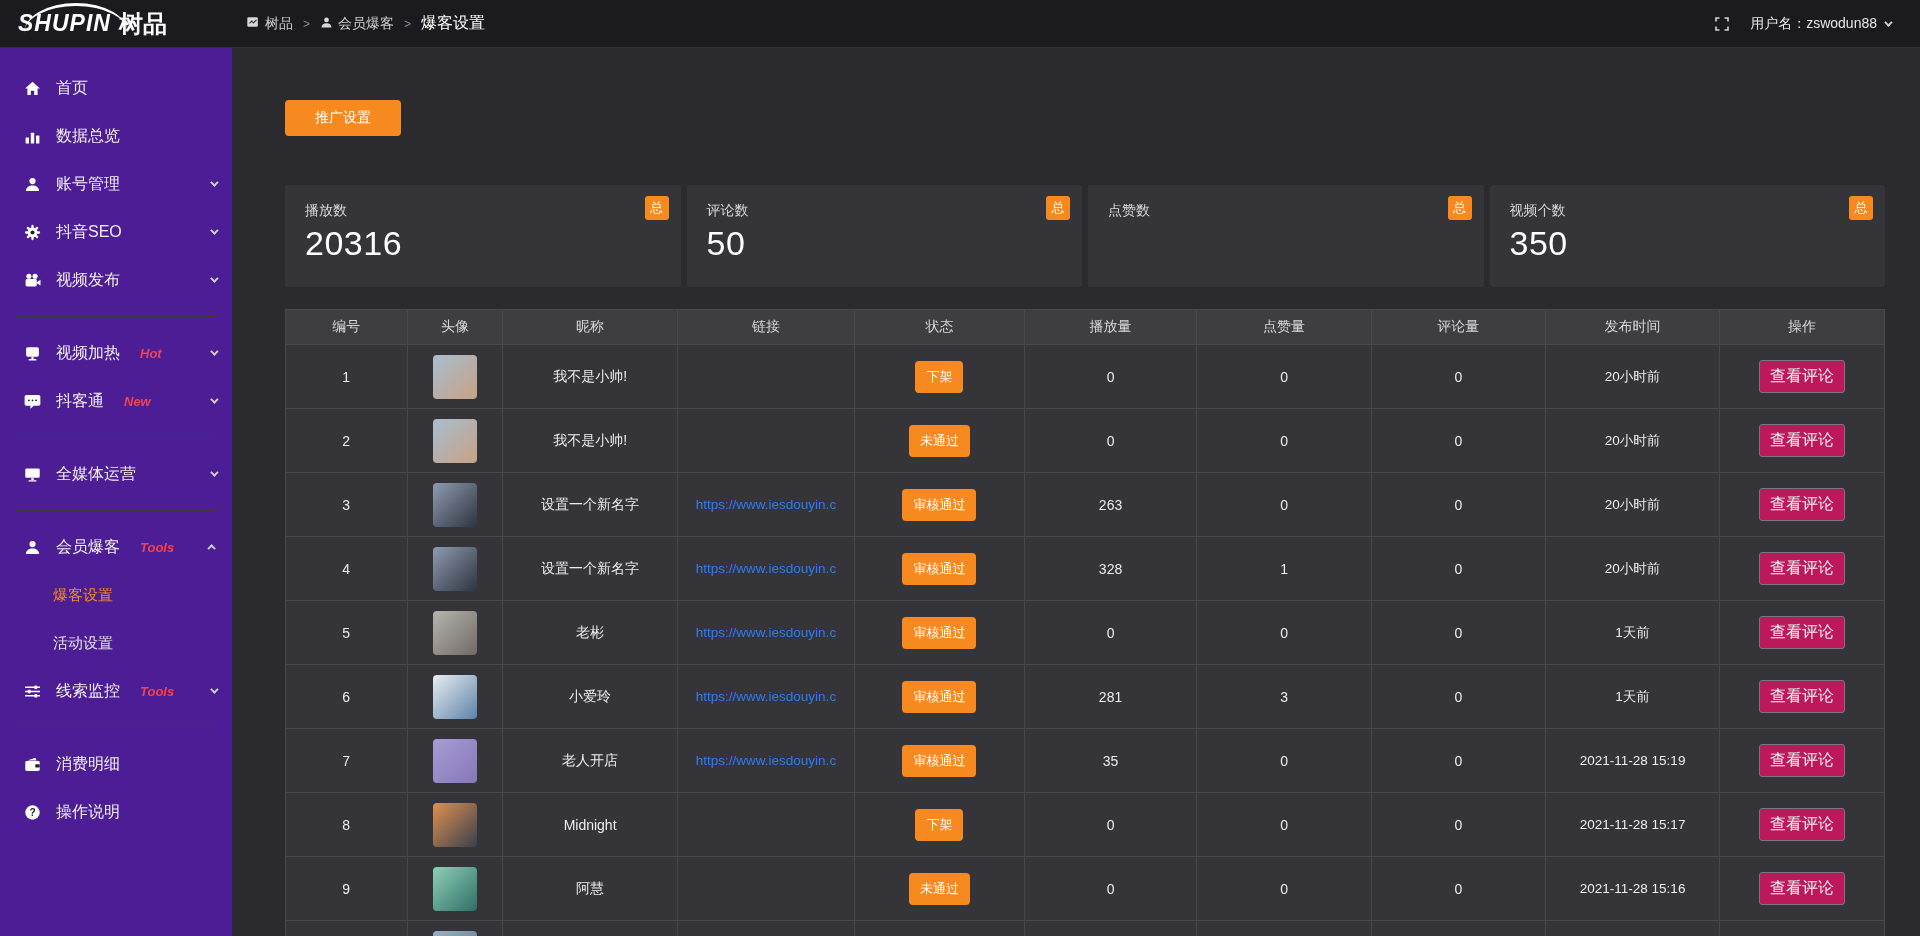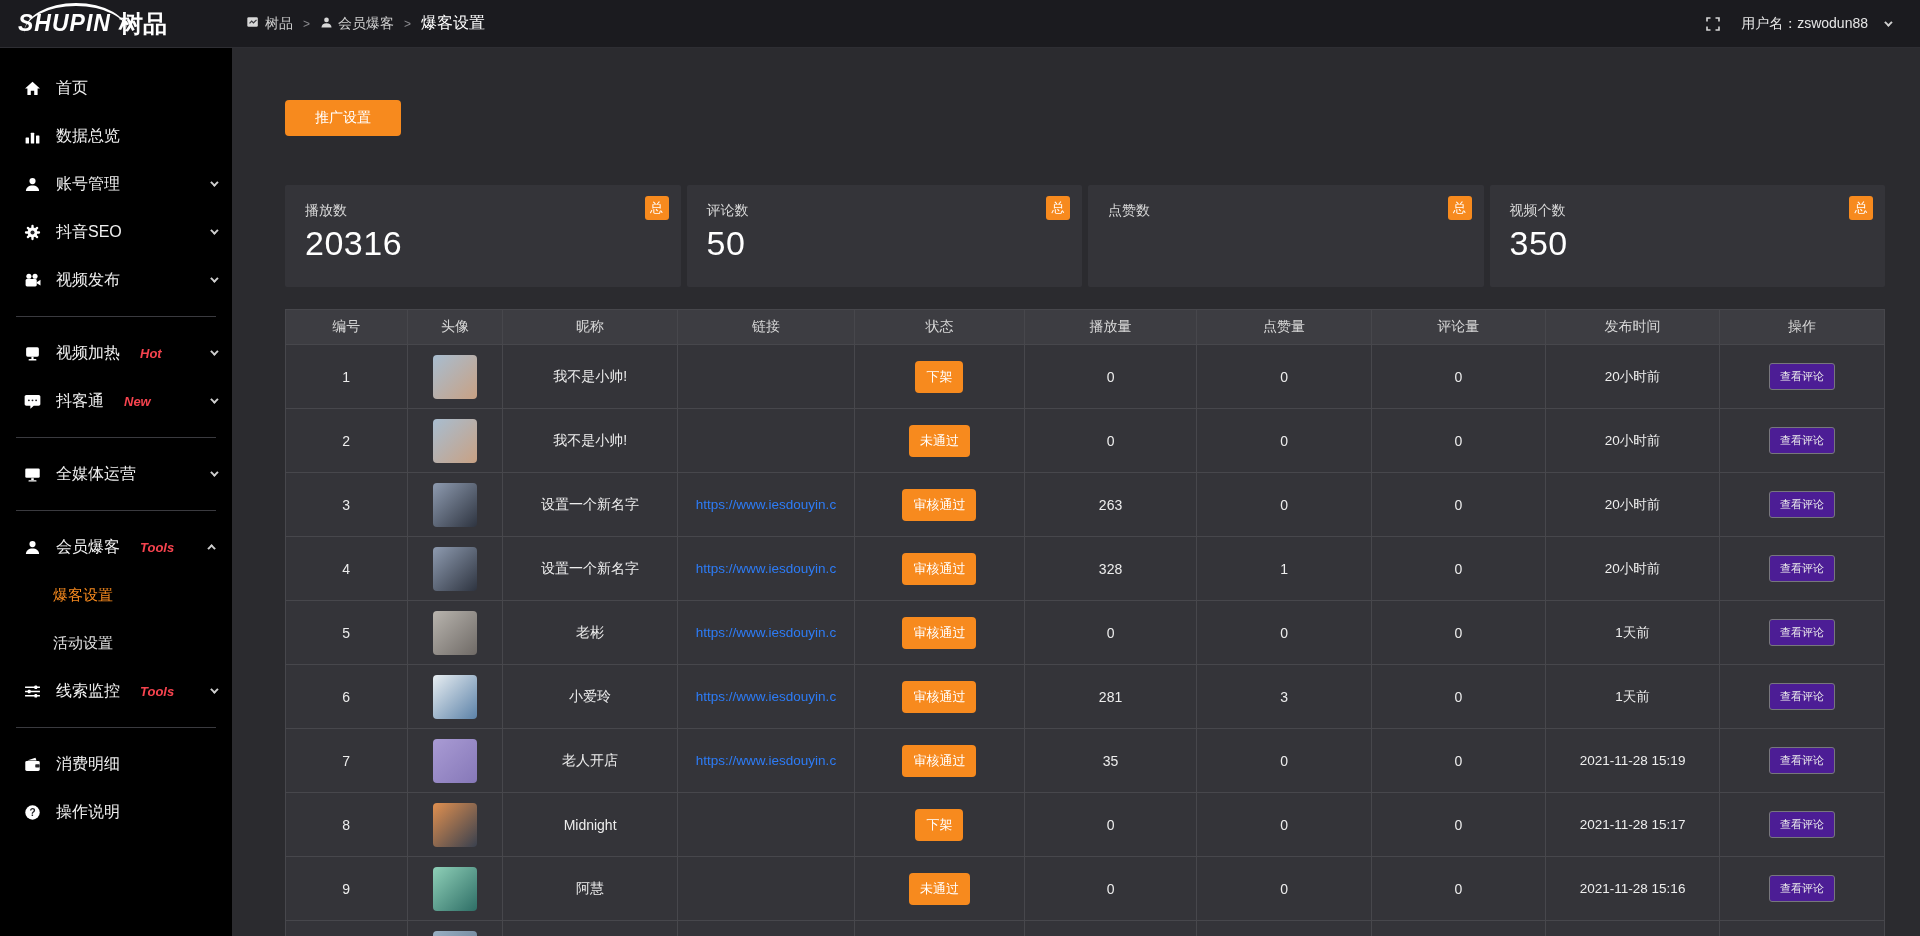--- a/index.html
+++ b/index.html
@@ -14,29 +14,29 @@
   .logo-arc { position:absolute; top:3px; left:24px; width:104px; height:30px;
     border-top:3px solid #fff; border-radius:50% 50% 0 0 / 100% 100% 0 0; }
   .logo-en { color:#fff; font-size:23px; font-weight:700; letter-spacing:1px; font-style:italic; }
   .logo-cn { color:#fff; font-size:24px; font-weight:700; margin-left:8px; }
   .breadcrumb { display:flex; align-items:center; color:#cfcfcf; font-size:14px; padding-left:14px; gap:10px; }
   .crumb { display:flex; align-items:center; gap:5px; cursor:pointer; }
   .crumb-sep { color:#8a8a8e; font-size:12px; }
   .crumb-last { color:#fff; font-size:16px; font-weight:500; }
   .topbar-spacer { flex:1; }
   .topbar-right { display:flex; align-items:center; gap:20px; padding-right:30px; color:#e6e6e6; font-size:14px; }
-  .user-chip { display:flex; align-items:center; gap:16px; cursor:pointer; }
+  .user-chip { display:flex; align-items:center; gap:7px; cursor:pointer; }
   .chev { width:8px; height:8px; border-right:2px solid #cfcfcf; border-bottom:2px solid #cfcfcf;
     transform:rotate(45deg) translateY(-2px); display:inline-block; }
   .chev.up { transform:rotate(-135deg) translateY(-2px); }
   .chev.small { width:6px; height:6px; }
 
   
   .main-row { display:flex; flex:1; min-height:0; }
-  .sidebar { width:232px; flex:0 0 232px; background:#000000; padding-top:16px; overflow:hidden; }
+  .sidebar { width:232px; flex:0 0 232px; background:#4c1d95; padding-top:16px; overflow:hidden; }
   .content { flex:1; padding:0 35px 0 53px; overflow:hidden; }
 
   
   .side-item { height:48px; display:flex; align-items:center; padding:0 16px 0 24px; cursor:pointer;
     color:#f0f0f0; font-size:16px; }
   .s-icon { width:17px; height:17px; margin-right:15px; display:inline-flex; align-items:center; justify-content:center; flex:0 0 17px; }
   .s-icon svg { width:17px; height:17px; }
   .s-label { flex:0 0 auto; }
   .s-badge { font-size:13px; font-weight:700; font-style:italic; margin-left:20px; }
   .s-badge.red { color:var(--red,#f5434e); }
@@ -64,21 +64,21 @@
     border:1px solid #47474c; }
   th { height:35px; background:#3d3d42; color:#d8d8d8; font-size:14px; font-weight:400;
     border:1px solid #47474c; }
   td { height:64px; text-align:center; color:#ededed; font-size:14px; border:1px solid #47474c;
     overflow:hidden; white-space:nowrap; }
   .avatar { width:44px; height:44px; border-radius:4px; margin:0 auto; }
   .link { color:var(--link,#2d7cf7); font-size:13.5px; text-decoration:none; display:block;
     overflow:hidden; white-space:nowrap; padding:0 2px; cursor:pointer; }
   .status-btn { display:inline-block; background:var(--accent,#f78a1e); color:#fff; font-size:13px;
     padding:7px 11px; border-radius:4px; cursor:pointer; }
-  .action-btn { background:#4c1d95; color:#ececec; font-size:11px; border:1px solid #77777c;
+  .action-btn { background:#be185d; color:#ececec; font-size:16px; border:1px solid #77777c;
     border-radius:3px; padding:5px 10px; cursor:pointer; font-family:inherit; }
   .time-cell { font-size:13.5px; }
 </style>
 </head>
 <body>
 
 <div class="app">
 
   <header class="topbar">
     <div class="logo-wrap">

